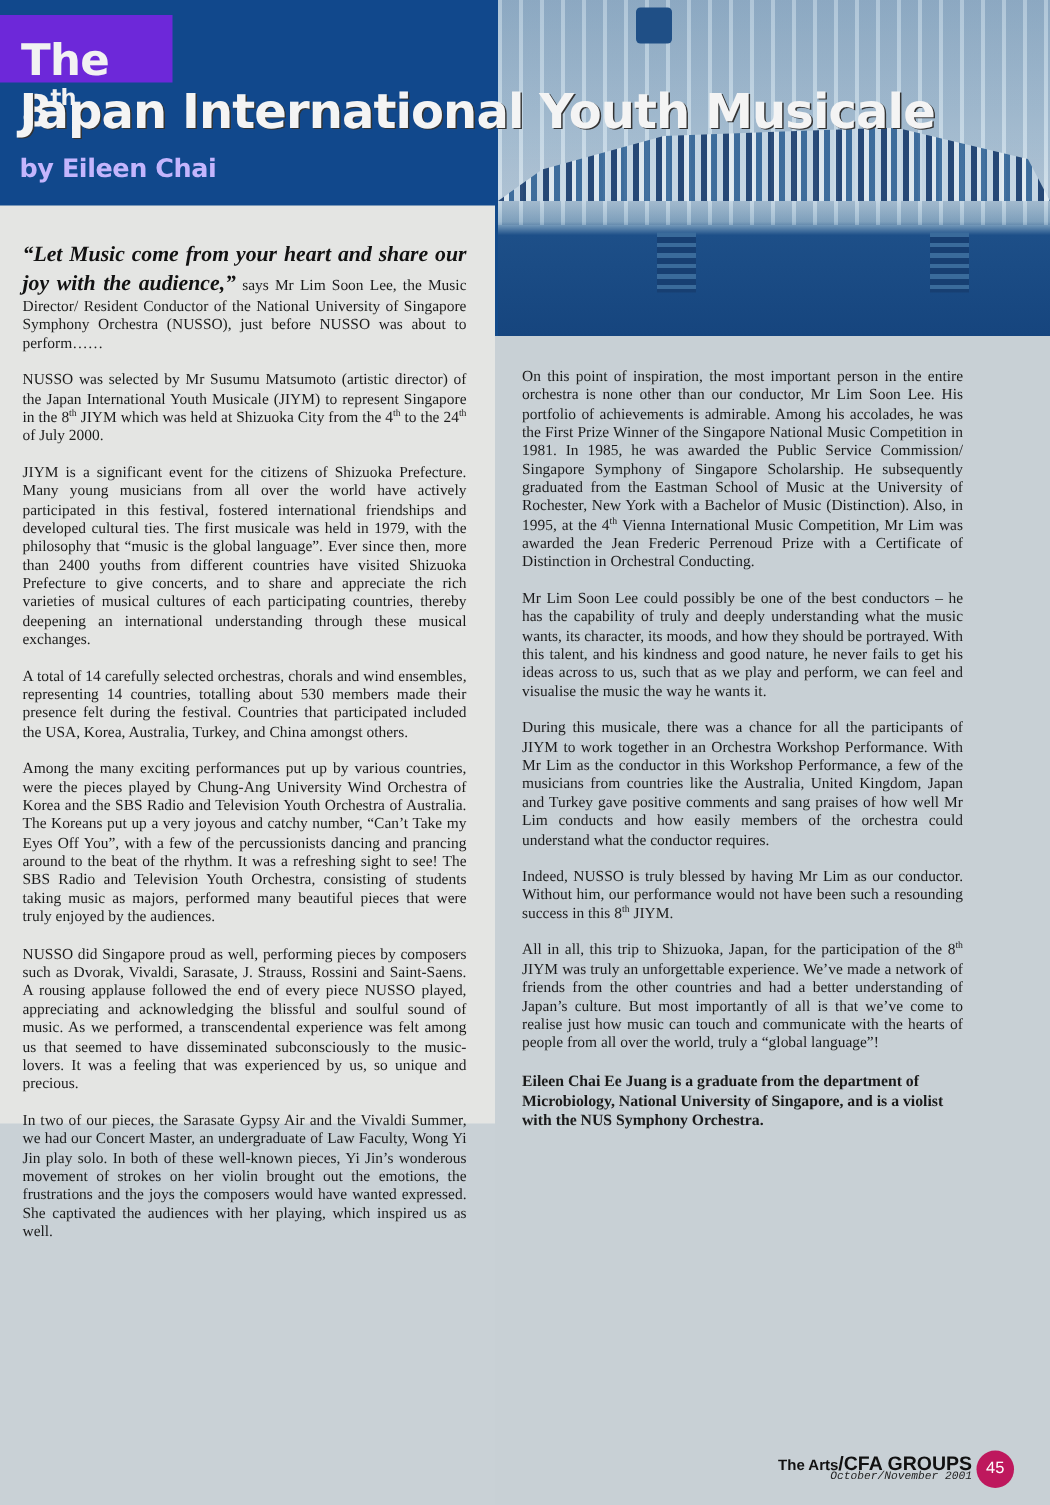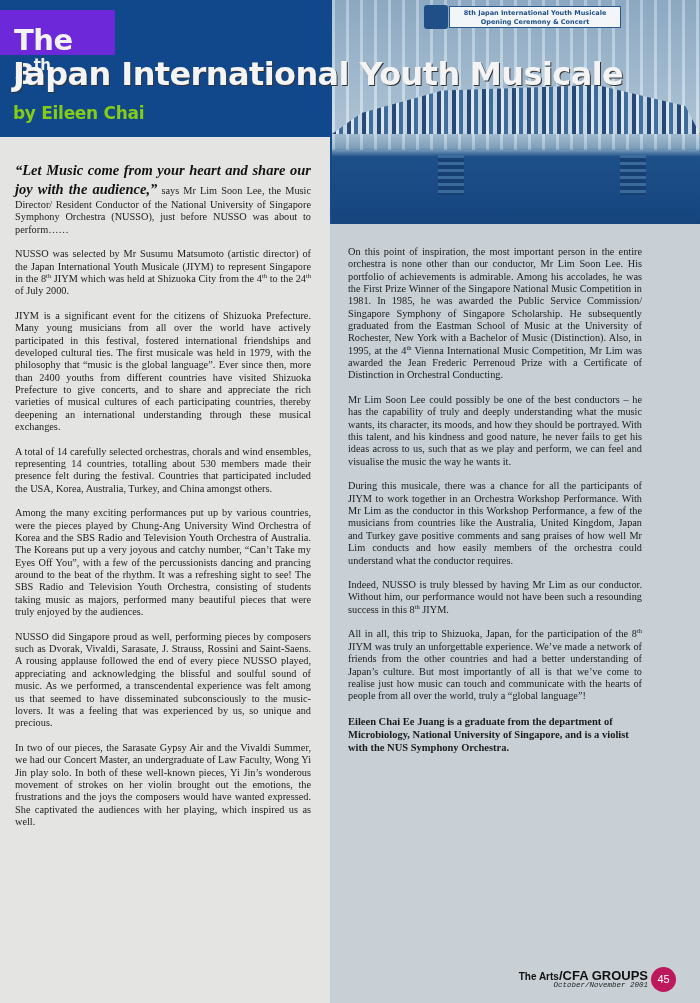--- a/index.html
+++ b/index.html
@@ -32,21 +32,21 @@
   .title-main {
     position: absolute; left: 13px; top: 55px; white-space: nowrap;
     font-family: "DejaVu Sans", sans-serif; font-weight: bold;
     font-size: 32px; color: #f4f4f4; letter-spacing: -0.6px;
     text-shadow: 1px 1px 0 #333;
     z-index: 5;
   }
   .byline {
     position: absolute; left: 13px; top: 103px;
     font-family: "DejaVu Sans", sans-serif; font-weight: bold;
-    font-size: 17px; color: #84cc16; letter-spacing: -0.3px;
+    font-size: 17px; color: #c4b5fd; letter-spacing: -0.3px;
   }
   
   .photo {
     position: absolute; left: 332px; top: 0; width: 368px; height: 224px;
     background: linear-gradient(180deg, #9fbad0 0%, #b9cfdf 40%, #c6d7e4 58%, #8fb0c9 66%, #1d4f88 70%, #16457e 100%);
     overflow: hidden;
   }
   .photo .pillars {
     position: absolute; left: 0; top: 0; width: 368px; height: 150px;
     background: repeating-linear-gradient(90deg, rgba(255,255,255,0.18) 0 3px, rgba(0,40,90,0.12) 3px 14px);
@@ -68,21 +68,21 @@
     clip-path: polygon(8% 40%, 30% 8%, 72% 0%, 96% 30%, 100% 70%, 0% 70%);
   }
   .photo .stairs-l, .photo .stairs-r {
     position: absolute; top: 155px; width: 26px; height: 40px;
     background: repeating-linear-gradient(180deg, #3a6b9b 0 3px, #173f72 3px 7px);
   }
   .photo .stairs-l { left: 106px; }
   .photo .stairs-r { left: 288px; }
   
   .left-col {
-    position: absolute; left: 0; top: 137px; width: 330px; height: 866px;
+    position: absolute; left: 0; top: 137px; width: 330px; height: 612px;
     background: #e4e5e3;
     text-decoration: underline;
   }
   .right-col {
     position: absolute; left: 330px; top: 224px; width: 370px; height: 779px;
     background: #c8d0d5;
   }
   .col-text {
     position: absolute; font-size: 10.3px; line-height: 12.35px;
     text-align: justify; color: #1b1b1b;
@@ -117,24 +117,20 @@
   }
 </style>
 </head>
 <body>
 
 <div class="header-band"></div>
 
 <div class="photo">
   <div class="pillars"></div>
   <div class="banner-logo"></div>
-  <div class="banner">
-    <div>8th Japan International Youth Musicale</div>
-    <div>Opening Ceremony &amp; Concert</div>
-  </div>
   <div class="stage"></div>
   <div class="stairs-l"></div>
   <div class="stairs-r"></div>
 </div>
 
 <div class="left-header">
   <div class="title-box">
     <div class="title-the"><span>The 8</span><sup>th</sup></div>
   </div>
   <div class="byline">by Eileen Chai</div>

